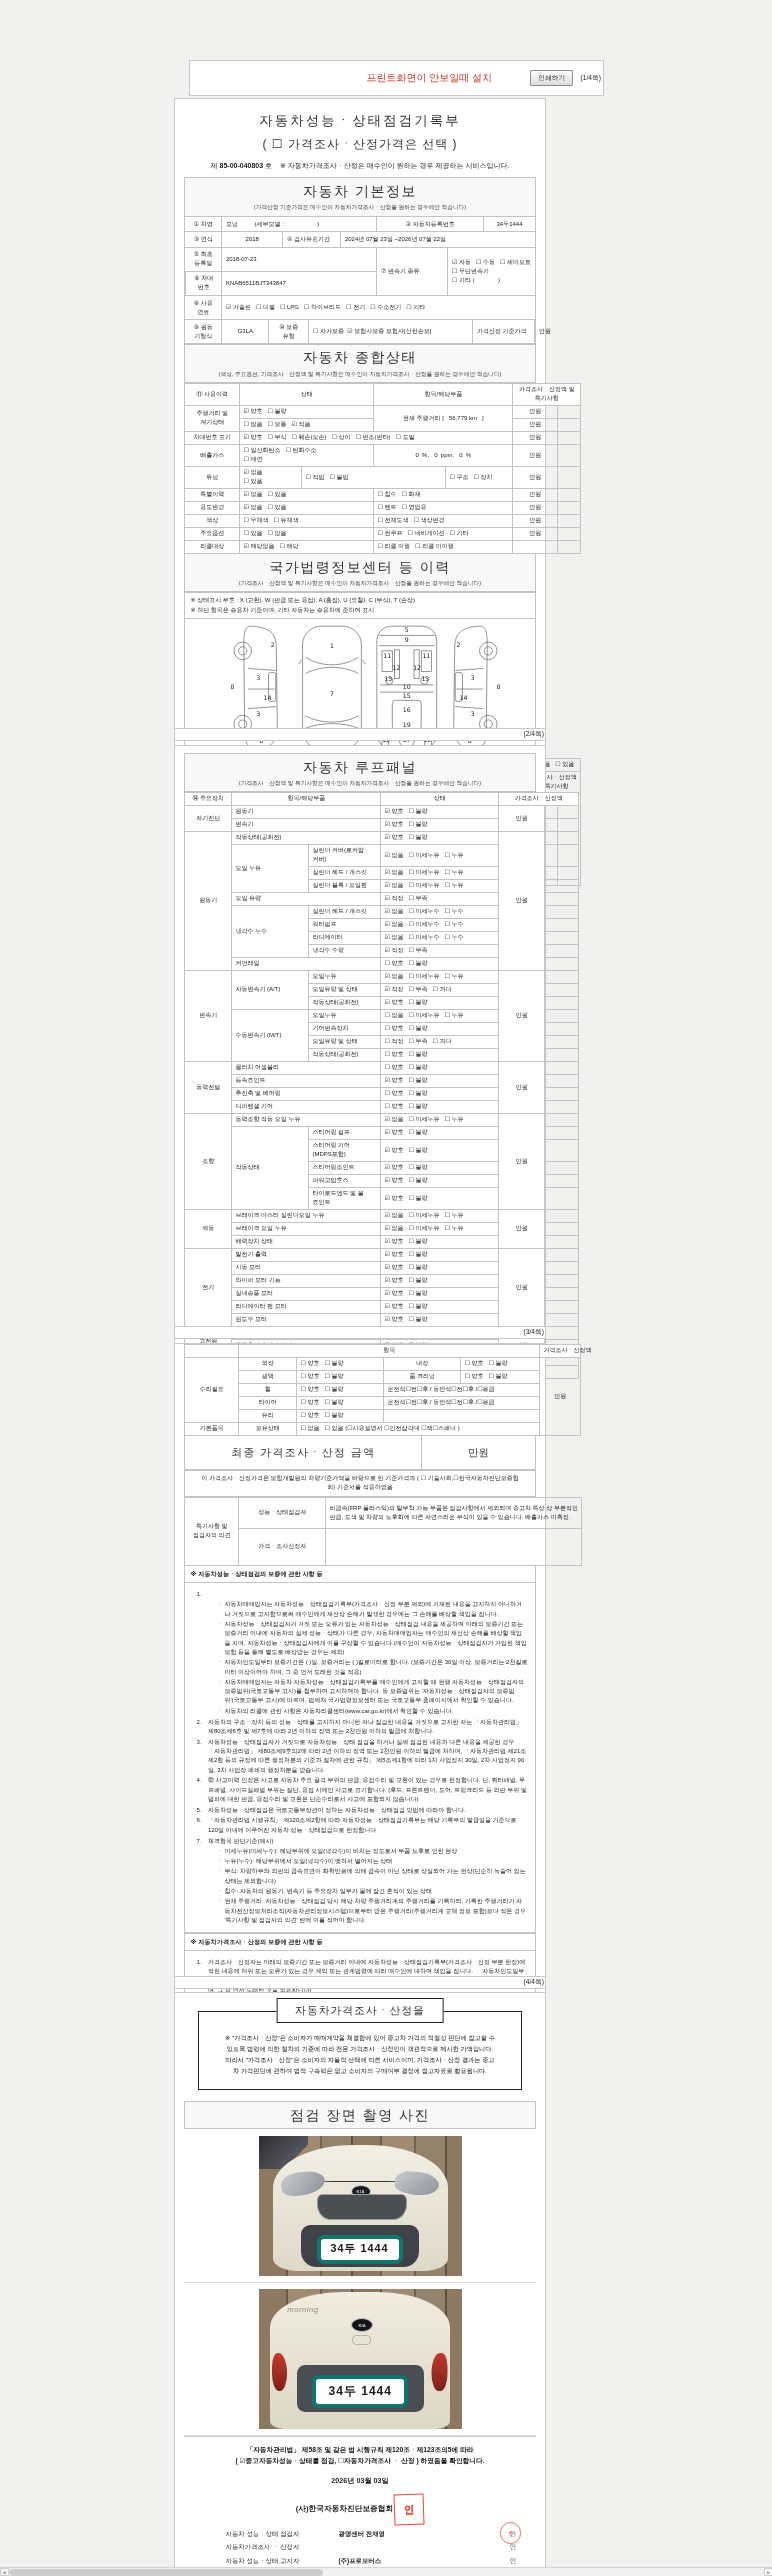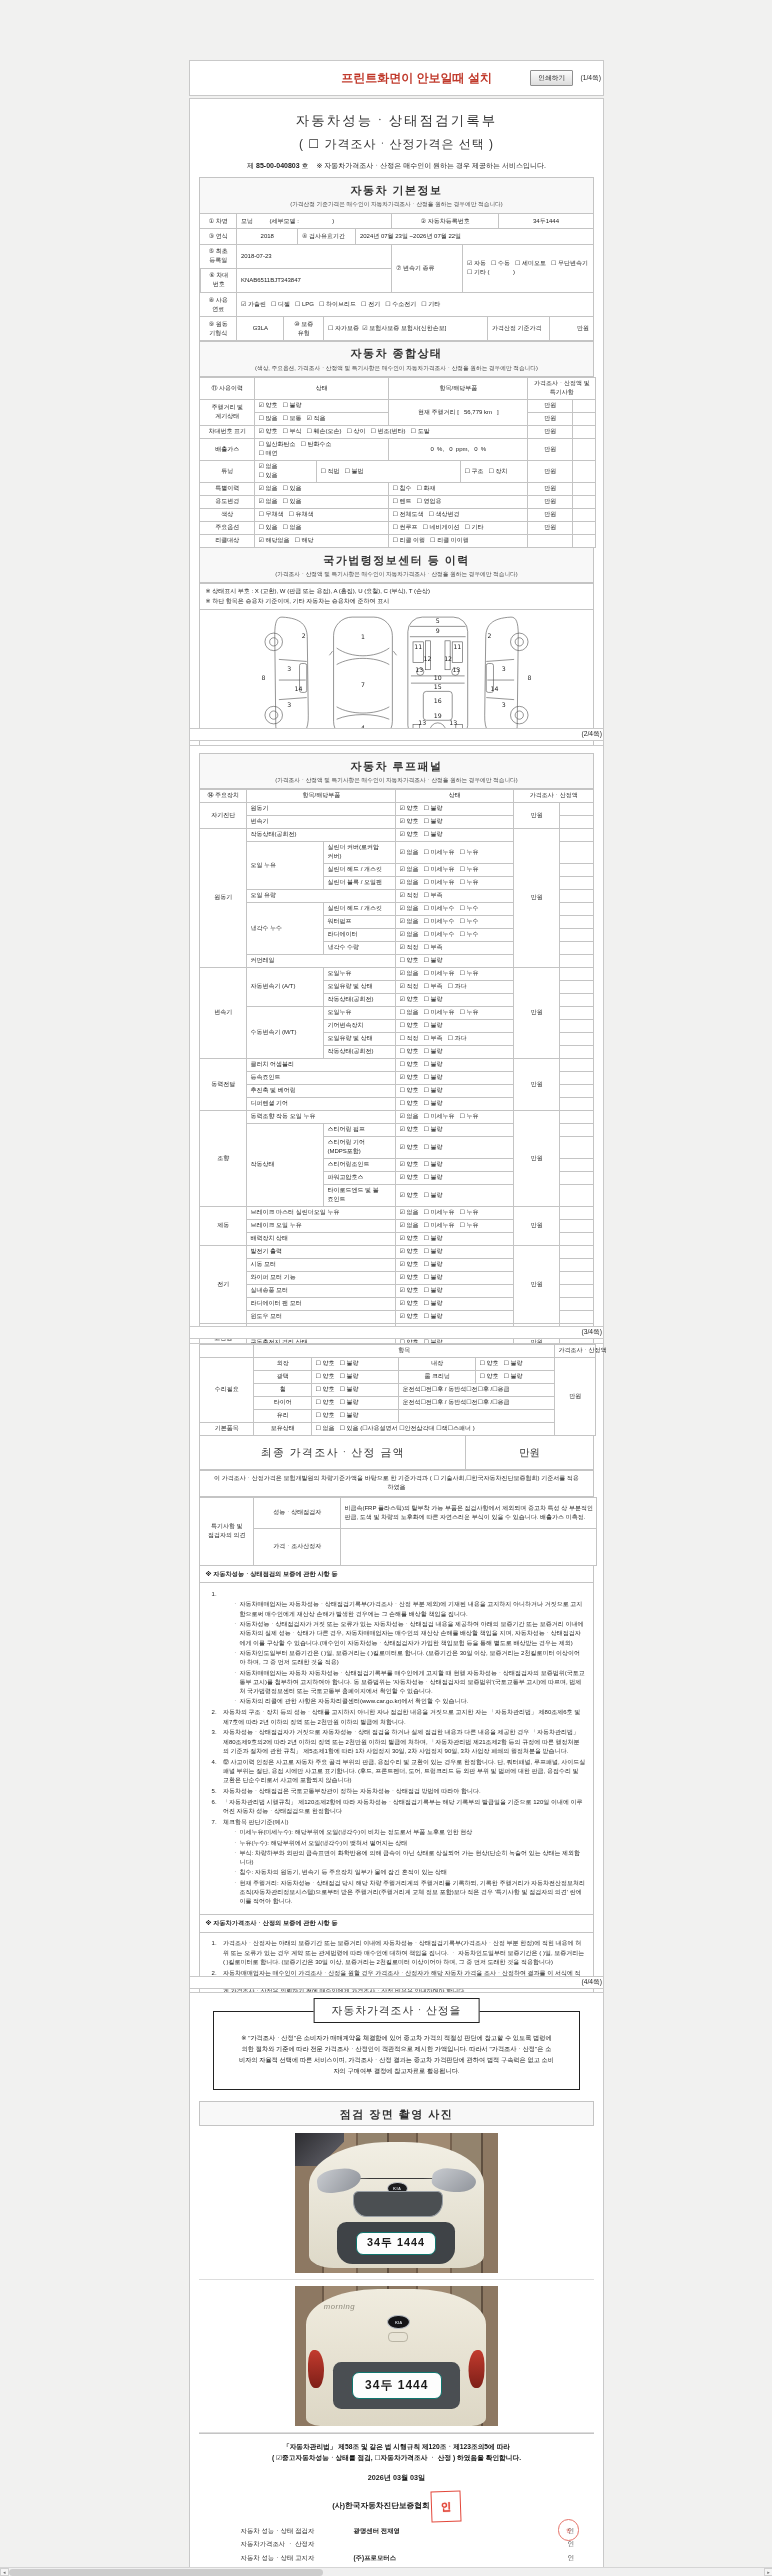--- a/index.html
+++ b/index.html
@@ -1,40 +1,40 @@
 <!DOCTYPE html>
 <html style="font-size:8.2px"><head>
 <meta charset="utf-8">
 <style>
   html,body{margin:0;padding:0;}
   body{width:773px;height:2576px;position:relative;background:#f1f1f0;
        font-family:"Liberation Sans","DejaVu Sans",sans-serif;overflow:hidden;color:#222;}
-  .page,.pstrip{position:absolute;left:189px;width:415px;background:#fff;
+  .page,.pstrip{position:absolute;left:174px;width:372px;background:#fff;
        border:0.5px solid #c9c9c9;box-sizing:border-box;}
   .page{padding:0 9.3px 6.2px 9.3px;}
   .pstrip{height:13.4px;display:flex;align-items:center;justify-content:flex-end;
        padding-right:1px;font-size:6.7px;color:#222;}
   .marker{font-size:6.7px;color:#222;white-space:nowrap;}
   
   #printbar{position:absolute;left:189px;top:60px;width:415px;height:36px;background:#fff;
        border:0.5px solid #c9c9c9;box-sizing:border-box;display:flex;align-items:center;
        justify-content:flex-end;gap:7.2px;padding-right:2.1px;}
-  .red-notice{color:#c0392b;font-weight:bold;font-size:12px;margin-right:31px;}
+  .red-notice{color:#c0392b;font-weight:normal;font-size:10px;margin-right:31px;}
   .btn{background:linear-gradient(#fdfdfd,#dcdcdc);border:0.5px solid #8f8f8f;border-radius:1px;
        font-size:6.7px;padding:2.6px 7.2px;color:#222;cursor:pointer;}
   
   .title-block{text-align:center;padding-top:13.4px;margin-bottom:7.2px;}
   .title-main{font-size:13.4px;letter-spacing:2.1px;color:#333;font-weight:500;}
   .title-sub{font-size:12px;letter-spacing:1px;color:#333;margin-top:5.2px;font-weight:500;}
   .title-no{font-size:7px;color:#222;margin-top:8.2px;}
   .title-no b{font-weight:600;}
   
   .sec-head{background:#f8f8f8;border:0.5px solid #c4c4c4;text-align:center;
        padding:4.6px 0 3.6px;margin-top:-0.5px;}
-  .sec-head .t{font-size:11px;font-weight:700;color:#333;letter-spacing:1.5px;}
+  .sec-head .t{font-size:14px;font-weight:400;color:#333;letter-spacing:1.5px;}
   .sec-head .note{font-size:5.7px;color:#444;margin-top:3.1px;}
   
   table.tbl{width:100%;border-collapse:collapse;table-layout:fixed;margin-top:-0.5px;}
   .tbl td,.tbl th{border:0.5px solid #c4c4c4;padding:1.5px 3.1px;font-size:6px;color:#222;
        vertical-align:middle;white-space:pre-wrap;word-break:keep-all;line-height:1.5;}
   .tbl th{font-weight:500;text-align:center;background:#fff;}
   .c{text-align:center;}
   .gname{text-align:center;}
   
   .btable{border:0.5px solid #c4c4c4;margin-top:-0.5px;}
@@ -93,21 +93,21 @@
   .hood-line{position:absolute;top:23px;left:20.6px;right:20.6px;height:13.4px;
       border-bottom:1.5px solid #3a3a3a;border-radius:50%/90% 90% 10% 10%;}
   .grille{position:absolute;top:49px;left:44px;width:88px;height:24px;background:#4b4f52;
       border-radius:5.2px 5.2px 13.4px 13.4px/6.2px 6.2px 15.5px 15.5px;border:1.5px solid #9aa0a6;}
   .kia-badge{position:absolute;top:40px;left:78px;width:18.5px;height:11.3px;background:#1c1c1e;
       border:1px solid #c9ccd1;border-radius:50%;color:#cfd3d8;font-size:4.1px;display:flex;
       align-items:center;justify-content:center;font-weight:bold;letter-spacing:0.5px;}
   .bumper{position:absolute;bottom:4.1px;left:28px;width:118px;height:42px;background:#3f4347;
       border-radius:9.3px 9.3px 15.5px 15.5px;}
   .plate{position:absolute;left:50%;transform:translateX(-50%);background:#fdfdfd;
-      border:1px solid #0f766e;border-radius:7px;display:flex;align-items:center;justify-content:center;
+      border:4px solid #0f766e;border-radius:7px;display:flex;align-items:center;justify-content:center;
       font-weight:bold;color:#1a1a1a;letter-spacing:1px;}
   .plate-front{top:10.3px;width:78px;height:20.6px;font-size:10.8px;}
   .car-rear{position:absolute;left:11.3px;top:3.1px;width:180px;height:137px;
       background:linear-gradient(#f0ecdf,#ddd7c5);border-radius:40% 40% 8% 8%/26% 26% 6% 6%;}
   .morning-badge{position:absolute;top:13.4px;left:17.5px;color:#8e8a7c;font-size:7.7px;
       font-style:italic;letter-spacing:0.5px;}
   .kia-rear{position:absolute;top:26px;left:81px;width:20.6px;height:12.4px;background:#141416;
       border:1px solid #b9bec4;border-radius:50%;color:#cfd3d8;font-size:4.1px;display:flex;
       align-items:center;justify-content:center;font-weight:bold;}
   .hatch-handle{position:absolute;top:43px;left:82px;width:17.5px;height:8.2px;background:#e8e4d6;

